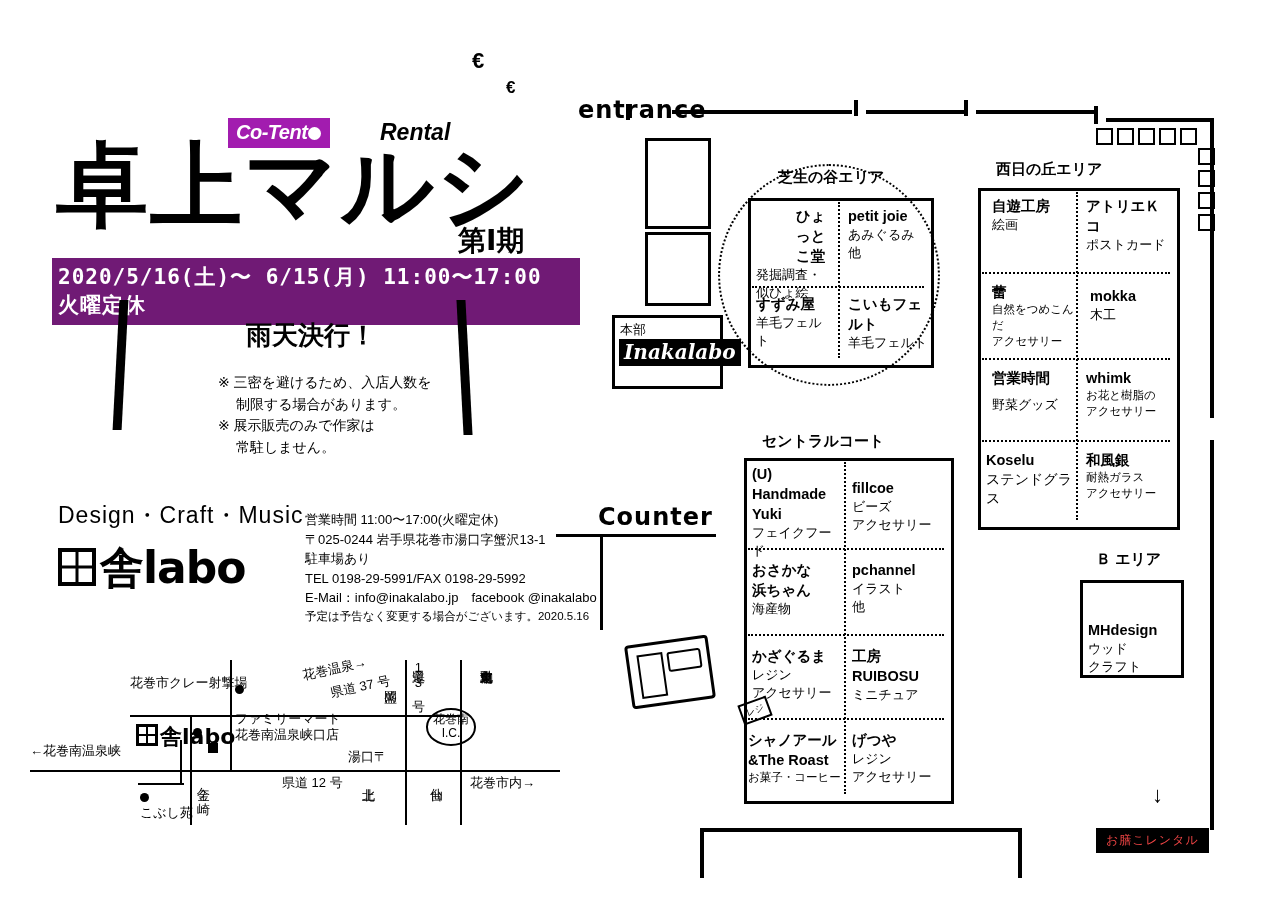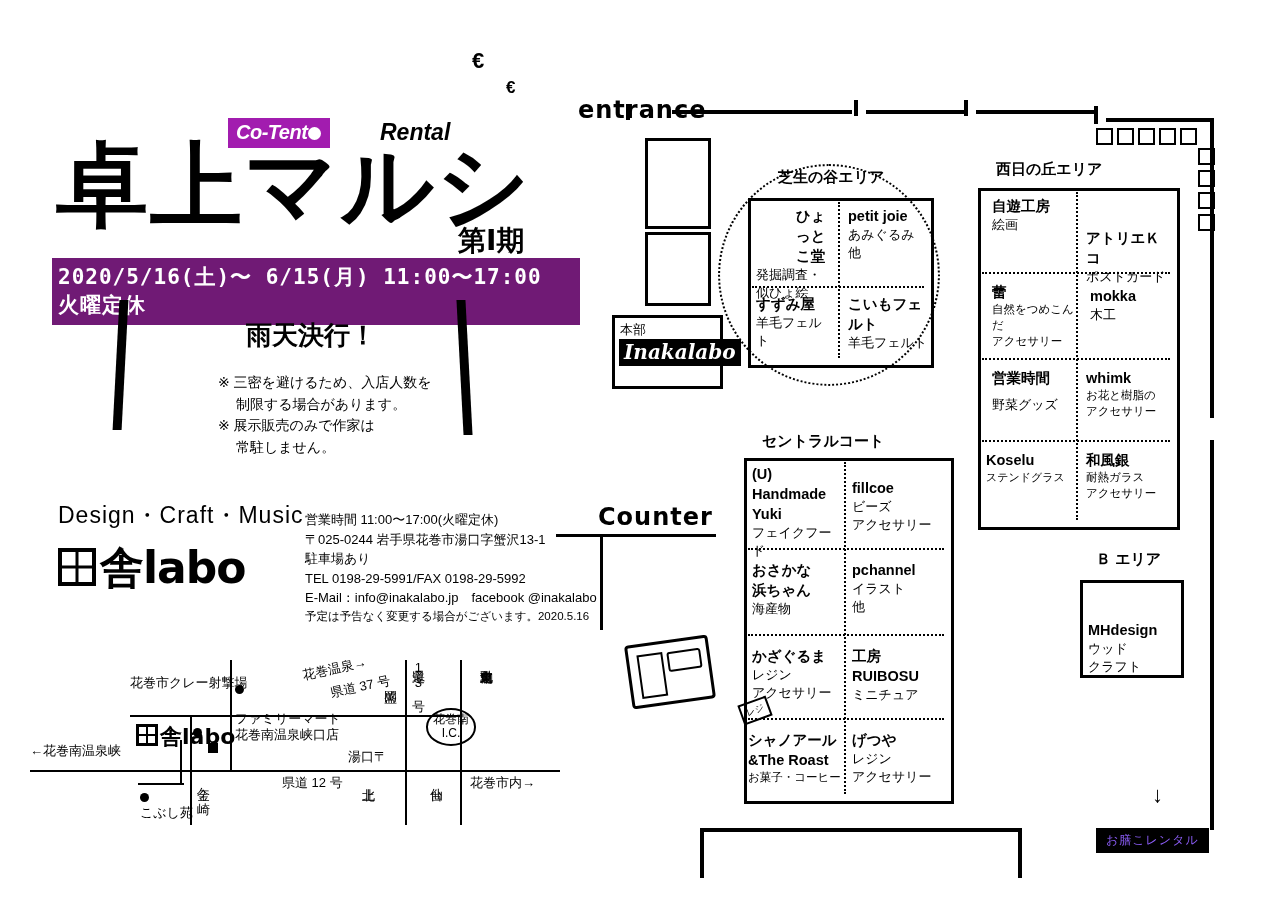--- a/index.html
+++ b/index.html
@@ -75,21 +75,21 @@
   .hq .t{position:absolute;left:5px;top:3px;font-size:13px;}
   .hq .lg{position:absolute;left:4px;top:21px;background:#000;color:#fff;
           font-size:20px;font-weight:bold;font-style:italic;padding:1px 5px 2px 5px;
           font-family:"DejaVu Serif",serif;}
   .cell{position:absolute;font-size:13px;line-height:1.38;}
   .cell .n{font-weight:bold;font-size:14.5px;}
   .dotline-v{position:absolute;border-left:2px dotted #000;}
   .dotline-h{position:absolute;border-top:2px dotted #000;}
   .circle-dot{position:absolute;border:2px dotted #000;border-radius:50%;}
   .arrow-dn{position:absolute;font-size:22px;}
-  .rentbadge{position:absolute;background:#000;color:#8b5cf6;font-size:12px;
+  .rentbadge{position:absolute;background:#000;color:#ef4444;font-size:12px;
              padding:4px 10px;letter-spacing:1px;}
   .eu{position:absolute;font-size:22px;font-weight:bold;}
   .teeth{position:absolute;width:13px;height:13px;border:2px solid #000;}
   .cash{position:absolute;left:628px;top:640px;width:78px;height:58px;
         border:3px solid #000;border-radius:4px;transform:rotate(-8deg);}
   .cash:before{content:"";position:absolute;left:8px;top:8px;width:22px;height:40px;
         border:2px solid #000;}
   .cash:after{content:"";position:absolute;left:38px;top:9px;width:30px;height:16px;
         border:2px solid #000;border-radius:3px;}
   .cashtag{position:absolute;left:740px;top:700px;font-size:9px;border:2px solid #000;
@@ -249,21 +249,21 @@
 <div class="boothbox" style="left:978px;top:188px;width:196px;height:336px;"></div>
 <div class="dotline-v" style="left:1076px;top:192px;height:328px;"></div>
 <div class="dotline-h" style="left:982px;top:272px;width:188px;"></div>
 <div class="dotline-h" style="left:982px;top:358px;width:188px;"></div>
 <div class="dotline-h" style="left:982px;top:440px;width:188px;"></div>
 
 <div class="cell" style="left:992px;top:196px;width:84px;">
   <div class="n">自遊工房</div>
   <div style="white-space:pre-line;">絵画</div>
 </div>
-<div class="cell" style="left:1086px;top:196px;width:88px;margin-top:32px;">
+<div class="cell" style="left:1086px;top:196px;width:88px;">
   <div class="n">アトリエＫコ</div>
   <div style="white-space:pre-line;">ポストカード</div>
 </div>
 <div class="cell" style="left:992px;top:282px;width:84px;">
   <div class="n">蕾</div>
   <div style="white-space:pre-line;font-size:11.5px;">自然をつめこんだ
 アクセサリー</div>
 </div>
 <div class="cell" style="left:1090px;top:286px;width:84px;">
   <div class="n">mokka</div>
@@ -273,21 +273,21 @@
   <div class="n">営業時間</div>
   <div style="white-space:pre-line;margin-top:8px;">野菜グッズ</div>
 </div>
 <div class="cell" style="left:1086px;top:368px;width:88px;">
   <div class="n">whimk</div>
   <div style="white-space:pre-line;font-size:11.5px;">お花と樹脂の
 アクセサリー</div>
 </div>
 <div class="cell" style="left:986px;top:450px;width:90px;">
   <div class="n">Koselu</div>
-  <div style="white-space:pre-line;font-size:11px;">ステンドグラス</div>
+  <div style="white-space:pre-line;font-size:14px;">ステンドグラス</div>
 </div>
 <div class="cell" style="left:1086px;top:450px;width:88px;">
   <div class="n">和風銀</div>
   <div style="white-space:pre-line;font-size:11.5px;">耐熱ガラス
 アクセサリー</div>
 </div>
 
 <div class="areaTitle" style="left:762px;top:432px;">セントラルコート</div>
 <div class="boothbox" style="left:744px;top:458px;width:204px;height:340px;"></div>
 <div class="dotline-v" style="left:844px;top:462px;height:332px;"></div>

